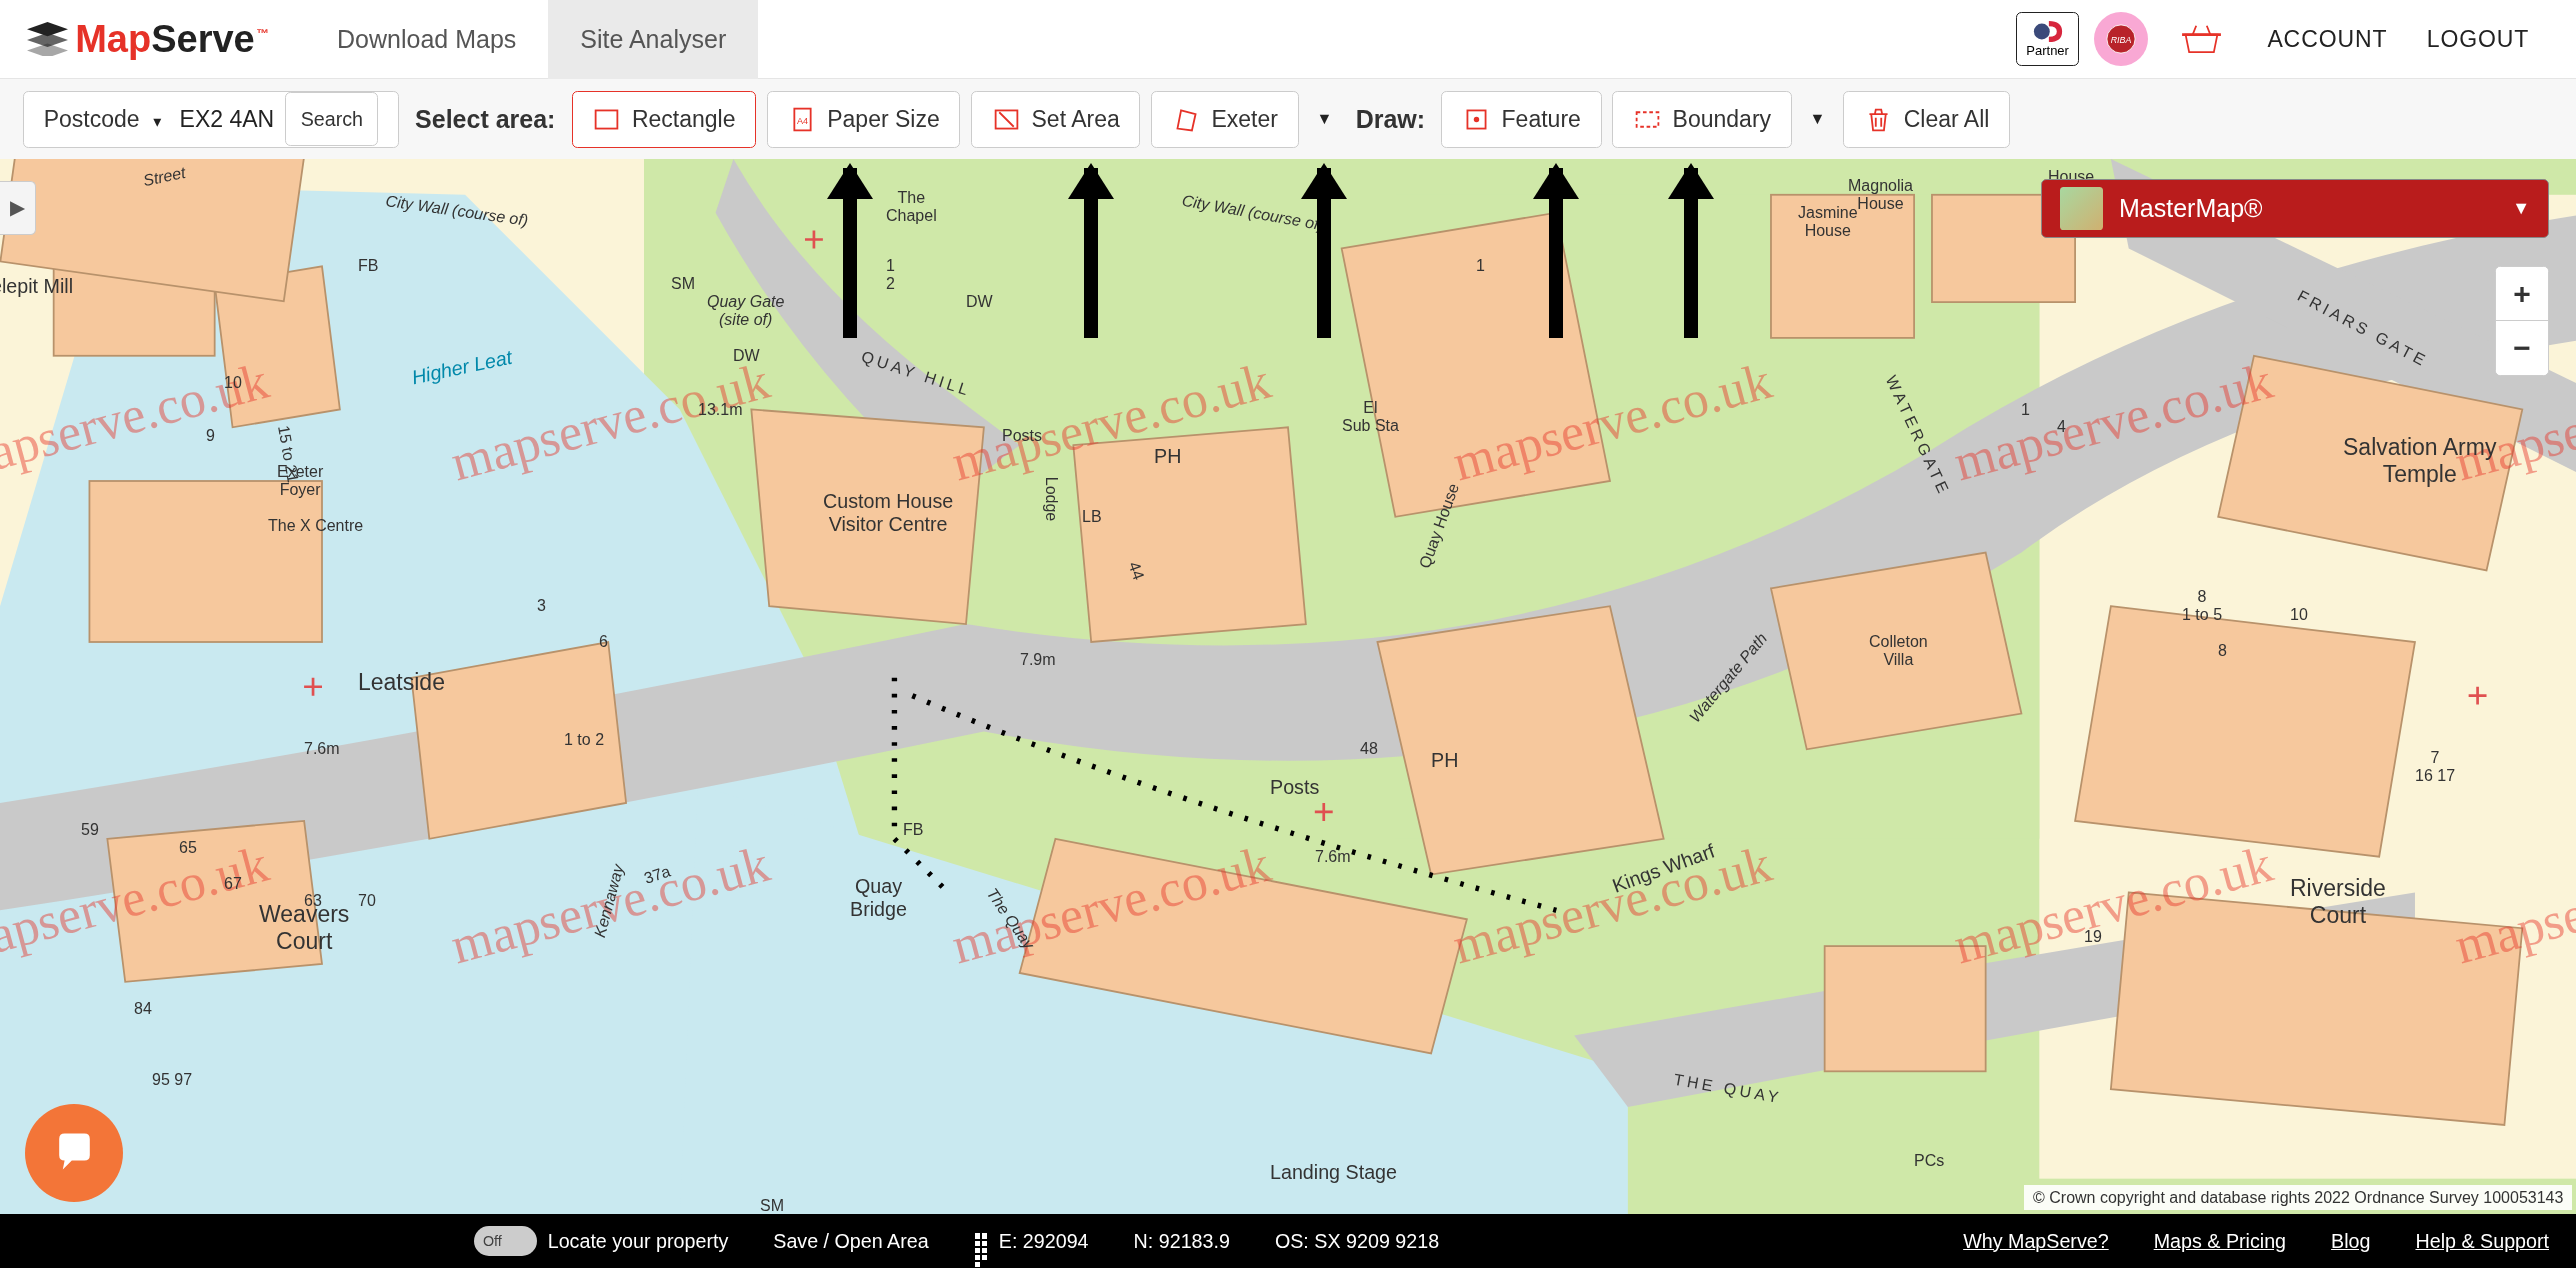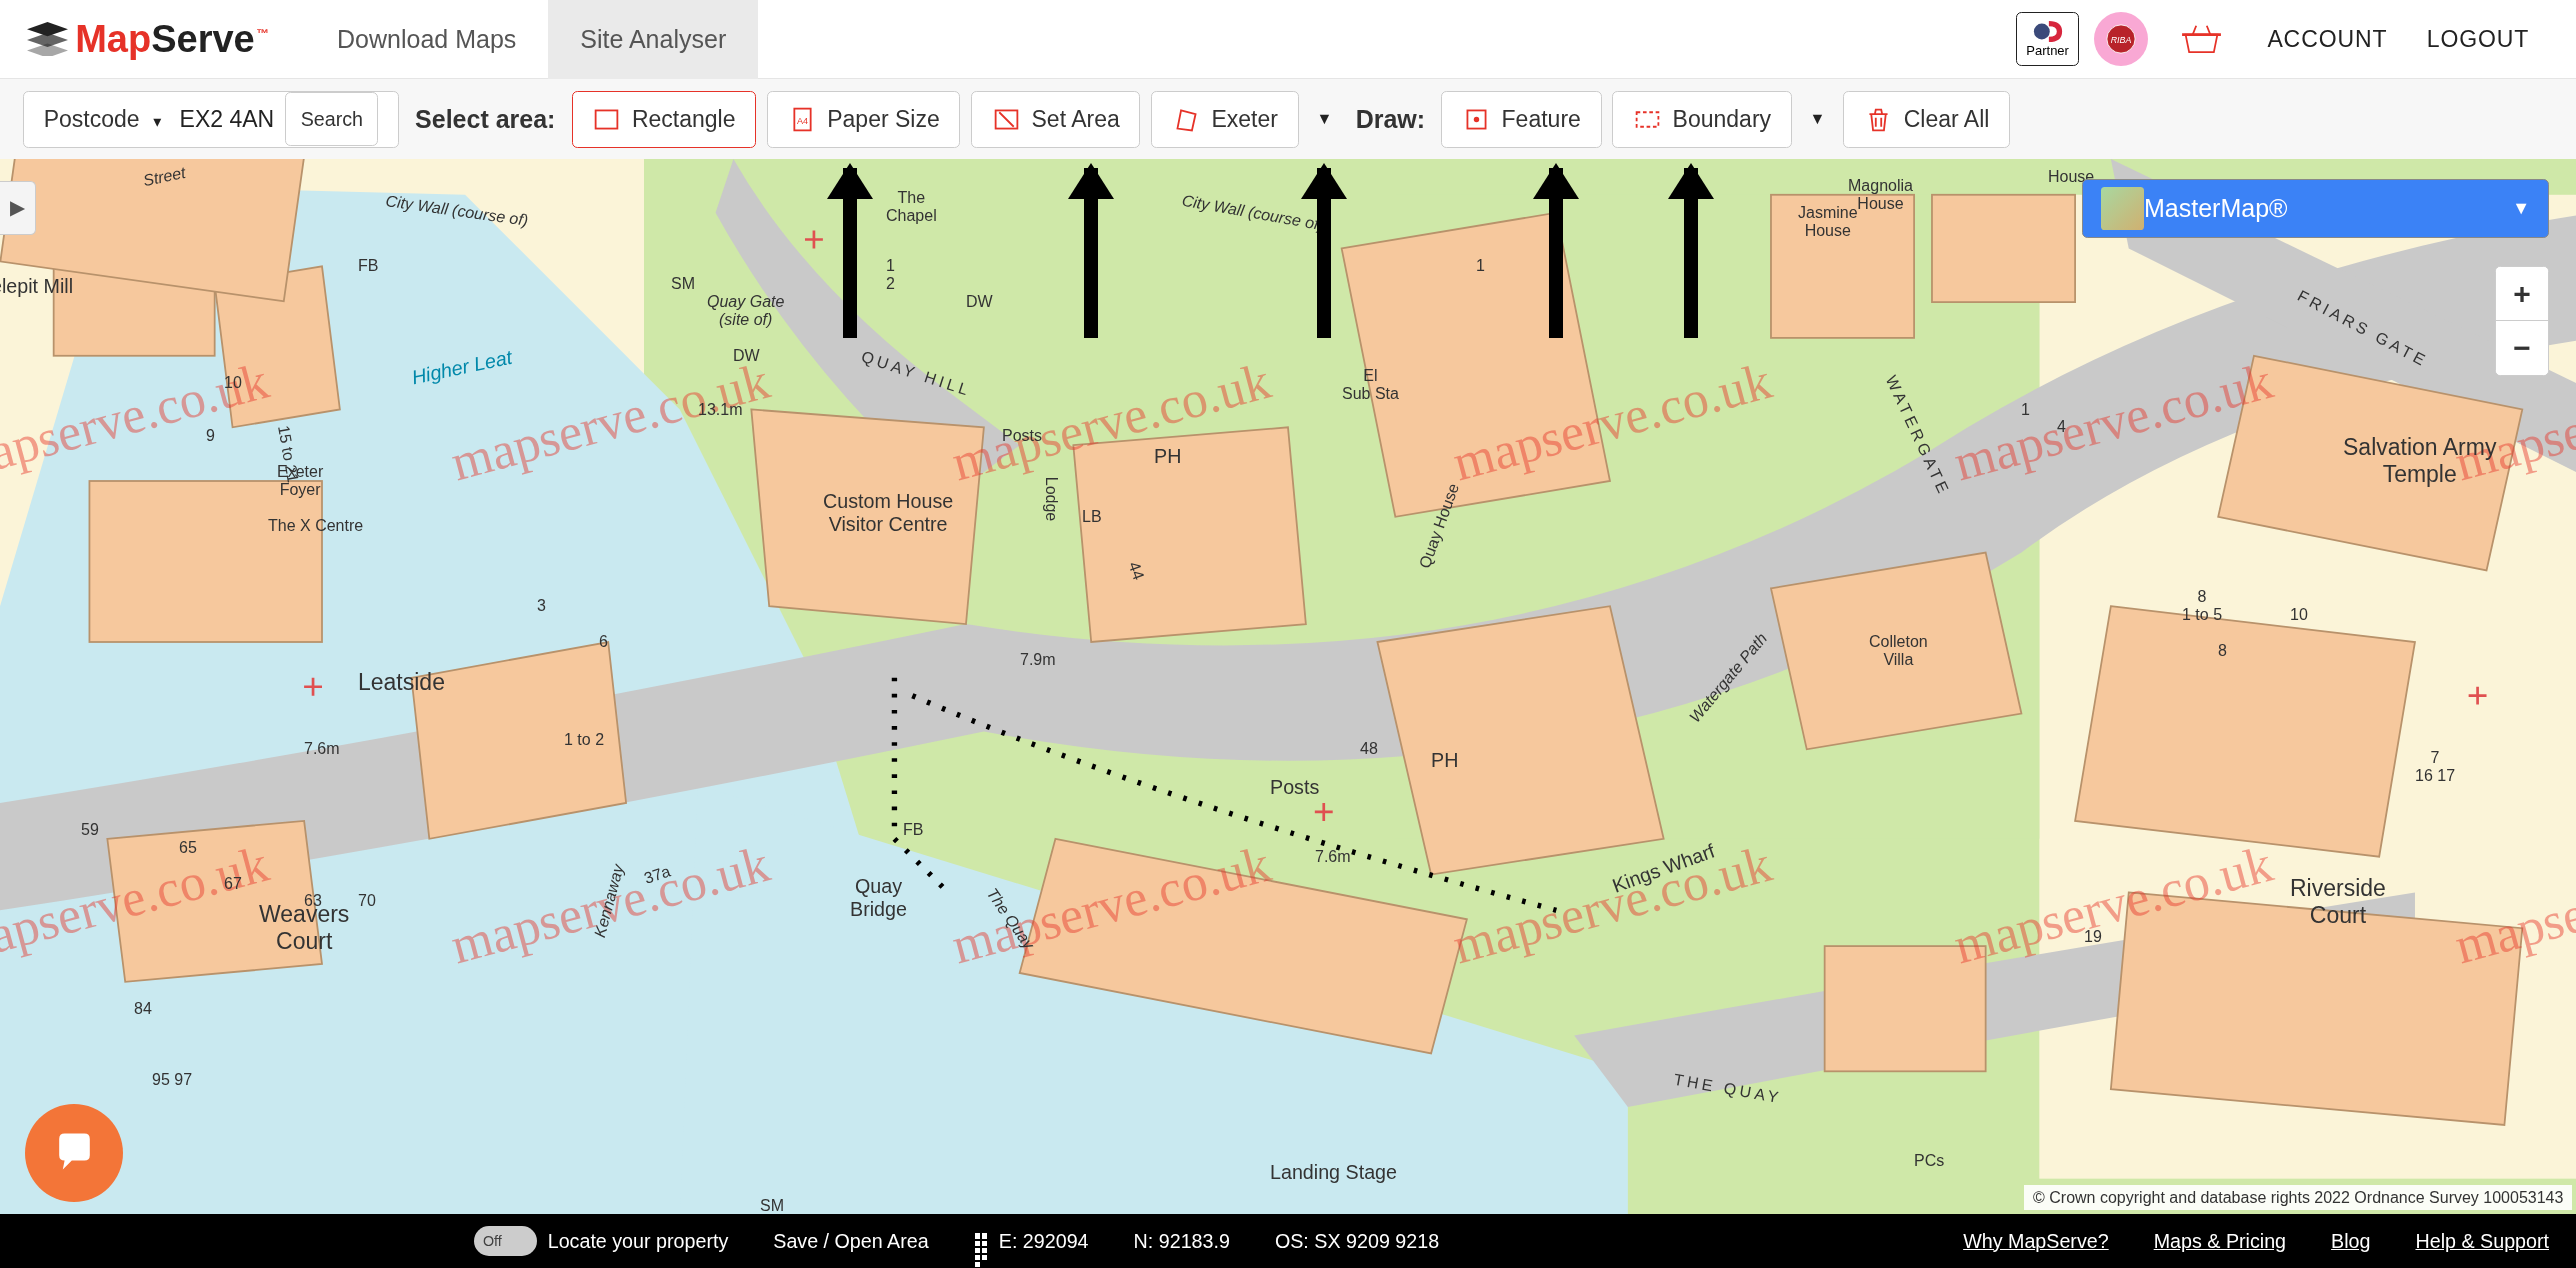--- a/index.html
+++ b/index.html
@@ -49,21 +49,21 @@
 
 
 .arrow { position: absolute; width: 18px; height: 179px; top: 9px; }
 .arrow::before { content: ''; position: absolute; left: 1.8px; top: 0; width: 14.3px; height: 170px; background: #000; }
 .arrow::after { content: ''; position: absolute; left: -14.3px; top: -5.4px; border-left: 23px solid transparent; border-right: 23px solid transparent; border-bottom: 36px solid #000; }
 
 
 .side-handle { position: absolute; top: 21.5px; left: 0; width: 36px; height: 54px; background: #f4f4f4; border: 0.9px solid #ccc; border-left: none; border-radius: 0 5.4px 5.4px 0; display: flex; align-items: center; justify-content: center; font-size: 19.7px; color: #555; cursor: pointer; }
 
 
-.layer-dd { position: absolute; top: 19.7px; right: 27px; width: 467px; height: 59px; background: #3b82f6; border: 0.9px solid #888; border-radius: 5.4px; display: flex; align-items: center; padding: 0 18px; color: #fff; font-size: 25px; cursor: pointer; }
+.layer-dd { position: absolute; top: 19.7px; right: 27px; width: 508px; height: 59px; background: #b91c1c; border: 0.9px solid #888; border-radius: 5.4px; display: flex; align-items: center; padding: 0 18px; color: #fff; font-size: 25px; gap: 16px; cursor: pointer; }
 .layer-dd .thumb { width: 43px; height: 43px; background: linear-gradient(135deg,#a8d8a0,#d0b070); border-radius: 3.6px; }
 .layer-dd .dd-caret { margin-left: auto; color: #fff; font-size: 18px; }
 
 
 .zoom { position: absolute; top: 107px; right: 27px; width: 54px; background: #fff; border: 0.9px solid #ccc; border-radius: 5.4px; overflow: hidden; }
 .zoom button { width: 100%; height: 54px; background: #fff; border: none; border-bottom: 0.9px solid #ccc; font-size: 30px; font-weight: 700; color: #333; cursor: pointer; }
 .zoom button:last-child { border-bottom: none; }
 
 
 .cw { position: absolute; bottom: 3.6px; right: 3.6px; background: rgba(255,255,255,0.9); font-size: 16px; color: #333; padding: 3.6px 9px; }
@@ -271,21 +271,21 @@
     <div class="ml sm" style="top:134px;left:966px">DW</div>
     <div class="ml sm" style="top:30px;left:886px;white-space:pre">The
 Chapel</div>
     <div class="ml sm" style="top:206px;left:859px;transform:rotate(18deg);letter-spacing:3.6px">QUAY HILL</div>
     <div class="ml sm" style="top:268px;left:1002px">Posts</div>
     <div class="ml" style="top:331px;left:823px;white-space:pre">Custom House
 Visitor Centre</div>
     <div class="ml sm" style="top:331px;left:1029px;transform:rotate(90deg)">Lodge</div>
     <div class="ml sm" style="top:349px;left:1082px">LB</div>
     <div class="ml" style="top:286px;left:1154px">PH</div>
-    <div class="ml sm" style="top:208px;left:1342px;white-space:pre">El
+    <div class="ml sm" style="top:240px;left:1342px;white-space:pre">El
 Sub Sta</div>
     <div class="ml sm" style="top:358px;left:1395px;transform:rotate(-70deg)">Quay House</div>
     <div class="ml sm" style="top:268px;left:1852px;transform:rotate(65deg);letter-spacing:3.6px">WATERGATE</div>
     <div class="ml italic sm" style="top:510px;left:1673px;transform:rotate(-50deg)">Watergate Path</div>
     <div class="ml sm" style="top:45px;left:1798px;white-space:pre">Jasmine
 House</div>
     <div class="ml sm" style="top:18px;left:1848px;white-space:pre">Magnolia
 House</div>
     <div class="ml sm" style="top:9px;left:2048px">House</div>
     <div class="ml sm" style="top:36px;left:2182px;white-space:pre">Cy

